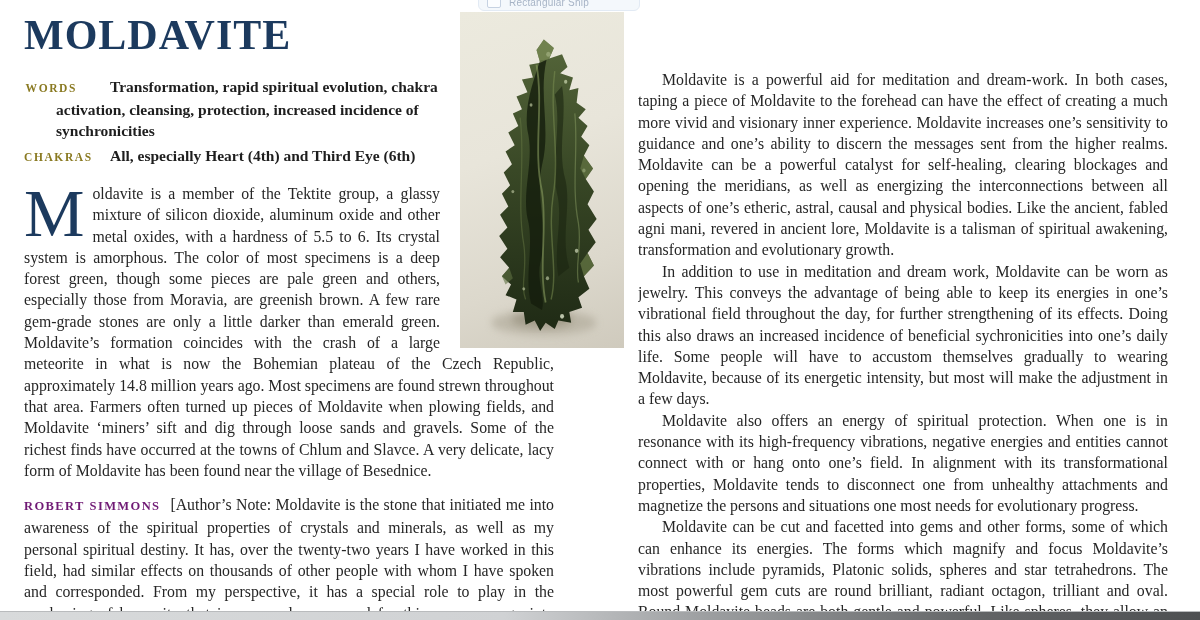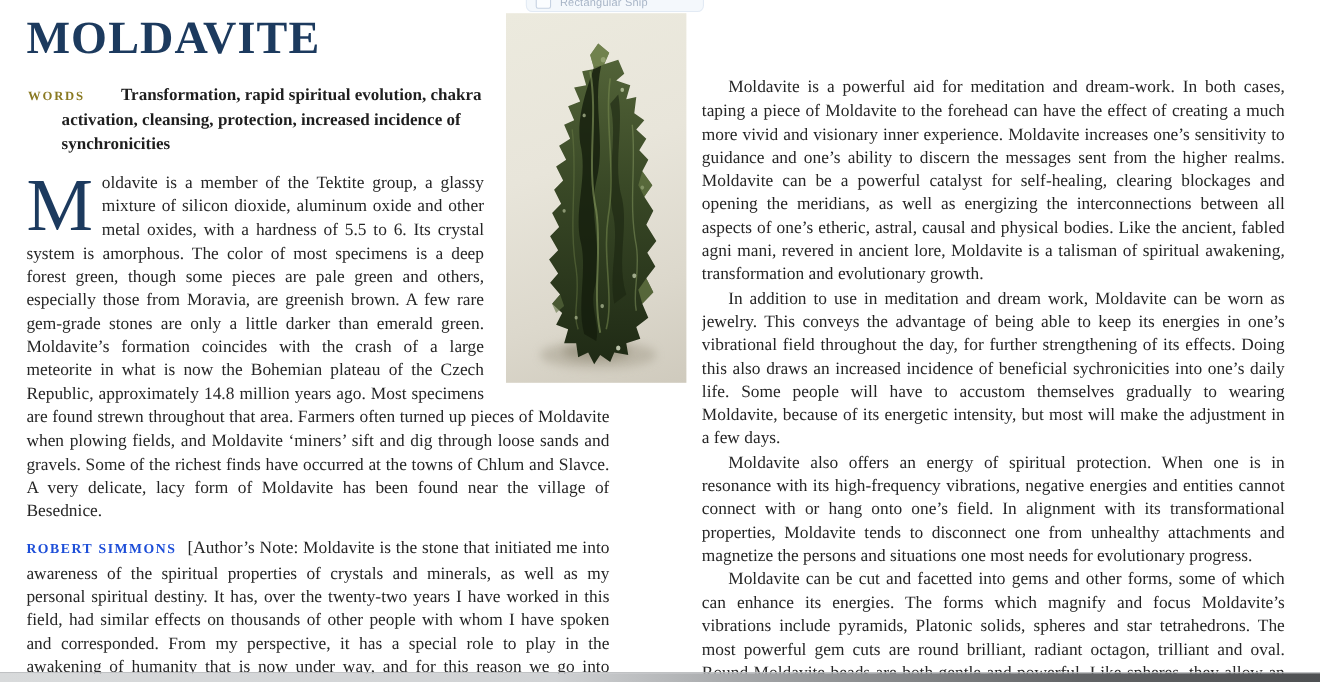--- a/index.html
+++ b/index.html
@@ -49,21 +49,21 @@
   p.body{
     margin:0;font-size:15.8px;line-height:21.3px;text-align:justify;
   }
   p.intro{margin-top:15px;}
   .dropcap{
     float:left;font-size:68px;line-height:50px;
     padding:5px 8px 0 0;color:#1c3a5e;font-weight:normal;
   }
   p.author-note{margin-top:13px;}
   .author-label{
-    font-size:12.5px;font-weight:bold;letter-spacing:1.4px;color:#1d4ed8;
+    font-size:12.5px;font-weight:bold;letter-spacing:1.4px;color:#701a75;
     padding-right:10px;
   }
   p.indent{text-indent:24px;}
   
   .bottom-strip{
     position:absolute;left:0;bottom:0;width:1200px;height:8px;
     background:linear-gradient(to right,#d8dadb 0%,#d0d2d4 42%,#9fa1a3 58%,#616365 82%,#4e5052 100%);
     border-top:1px solid #b9bbbd;
   }
 </style>
@@ -128,20 +128,21 @@
 </div>
 
 <div class="col col-left">
   <div class="float-spacer"></div>
 
   <h1 class="title">MOLDAVITE</h1>
 
   <p class="meta kw"><span class="label">KEY WORDS</span><span class="value">Transformation, rapid spiritual evolution, chakra activation, cleansing, protection, increased incidence of synchronicities</span></p>
 
 
+  <p class="meta"><span class="label">CHAKRAS</span><span class="value">All, especially Heart (4th) and Third Eye (6th)</span></p>
 
   <p class="body intro"><span class="dropcap">M</span><span>oldavite is a member of the Tektite group, a glassy mixture of silicon dioxide, aluminum oxide and other metal oxides, with a hardness of 5.5 to 6. Its crystal system is amorphous. The color of most specimens is a deep forest green, though some pieces are pale green and others, especially those from Moravia, are greenish brown. A few rare gem-grade stones are only a little darker than emerald green. Moldavite’s formation coincides with the crash of a large meteorite in what is now the Bohemian plateau of the Czech Republic, approximately 14.8 million years ago. Most specimens are found strewn throughout that area. Farmers often turned up pieces of Moldavite when plowing fields, and Moldavite ‘miners’ sift and dig through loose sands and gravels. Some of the richest finds have occurred at the towns of Chlum and Slavce. A very delicate, lacy form of Moldavite has been found near the village of Besednice.</span></p>
 
   <p class="body author-note"><span class="author-label">ROBERT SIMMONS</span><span>[Author’s Note: Moldavite is the stone that initiated me into awareness of the spiritual properties of crystals and minerals, as well as my personal spiritual destiny. It has, over the twenty-two years I have worked in this field, had similar effects on thousands of other people with whom I have spoken and corresponded. From my perspective, it has a special role to play in the awakening of humanity that is now under way, and for this reason we go into Moldavite’s story in somewhat more depth than we do with the other stones.]</span></p>
 
 </div>
 
 <div class="col col-right">
   <p class="body indent">Moldavite is a powerful aid for meditation and dream-work. In both cases, taping a piece of Moldavite to the forehead can have the effect of creating a much more vivid and visionary inner experience. Moldavite increases one’s sensitivity to guidance and one’s ability to discern the messages sent from the higher realms. Moldavite can be a powerful catalyst for self-healing, clearing blockages and opening the meridians, as well as energizing the interconnections between all aspects of one’s etheric, astral, causal and physical bodies. Like the ancient, fabled agni mani, revered in ancient lore, Moldavite is a talisman of spiritual awakening, transformation and evolutionary growth.</p>
   <p class="body indent">In addition to use in meditation and dream work, Moldavite can be worn as jewelry. This conveys the advantage of being able to keep its energies in one’s vibrational field throughout the day, for further strengthening of its effects. Doing this also draws an increased incidence of beneficial sychronicities into one’s daily life. Some people will have to accustom themselves gradually to wearing Moldavite, because of its energetic intensity, but most will make the adjustment in a few days.</p>

